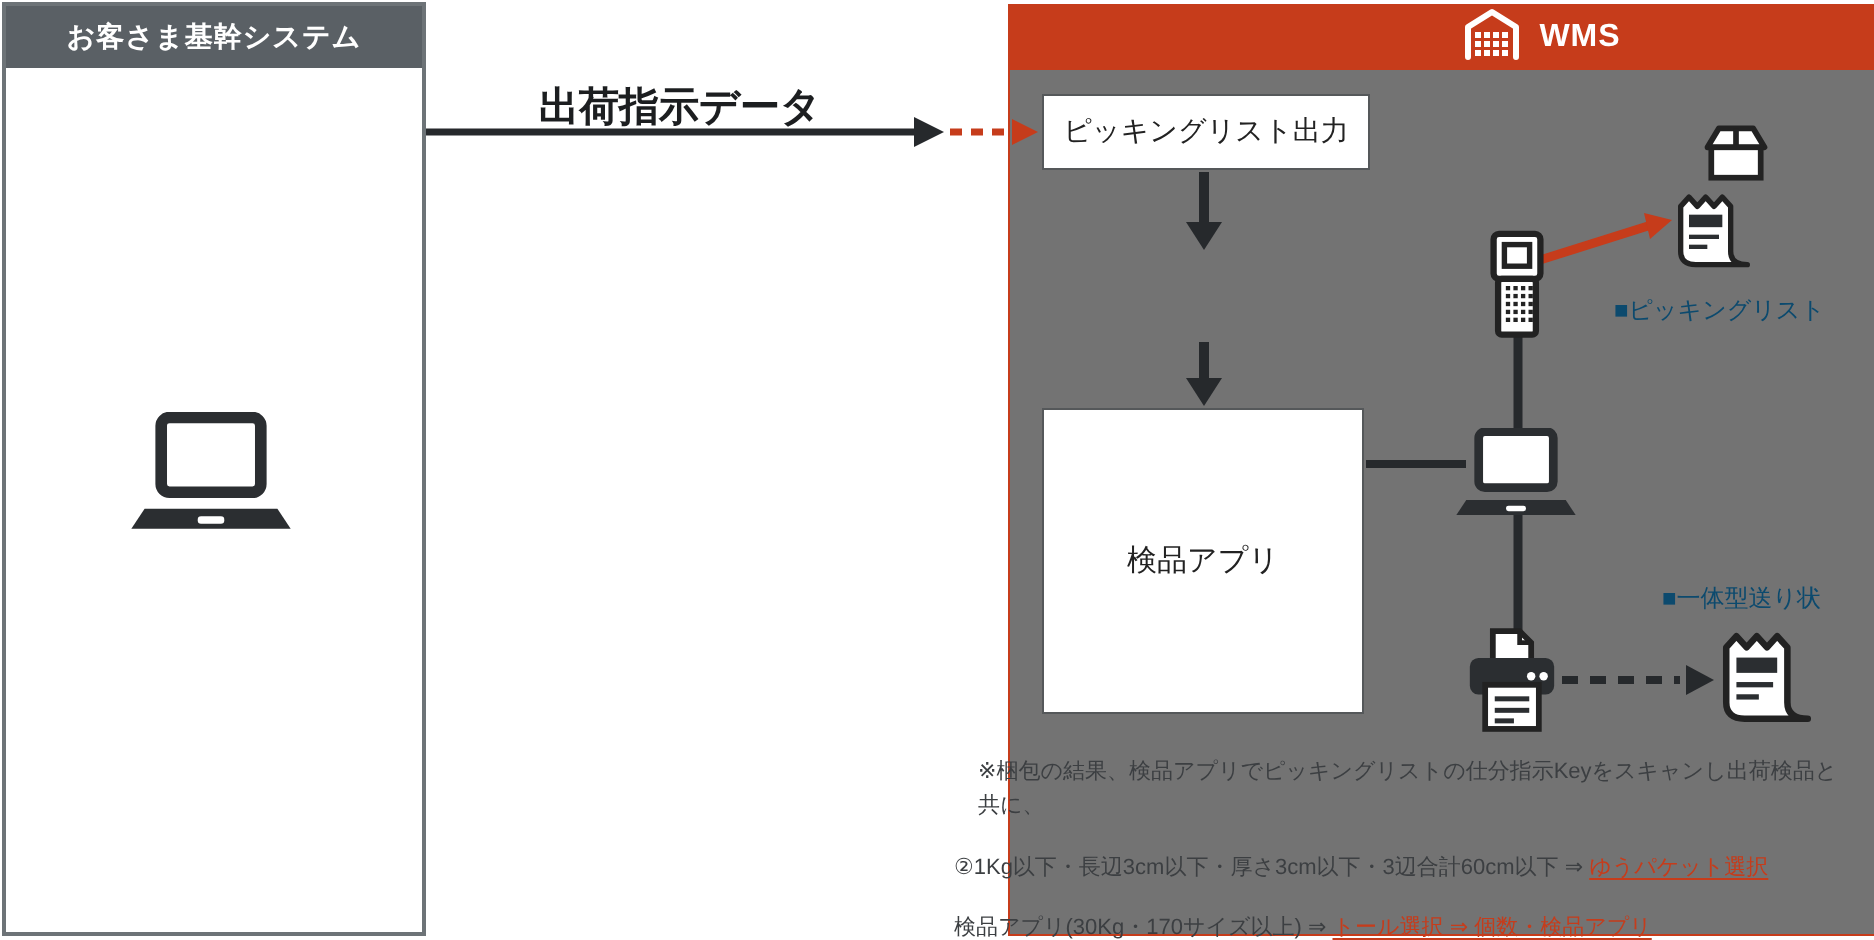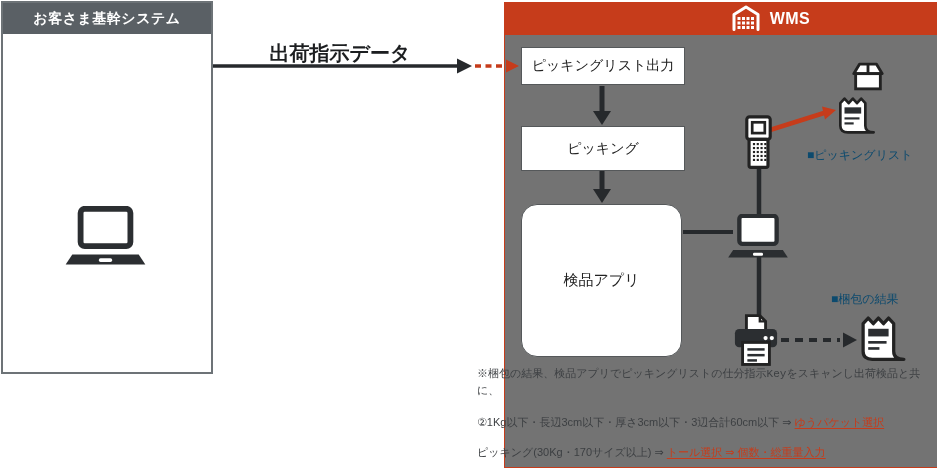--- a/index.html
+++ b/index.html
@@ -6,56 +6,56 @@
     --accent:#c63c1b;
     --header-gray:#5a6065;
     --ink:#26292c;
   }
   *{box-sizing:border-box;}
   body{margin:0;font-family:"Liberation Sans","DejaVu Sans",sans-serif;background:#fff;}
   #canvas{position:relative;width:937px;height:470px;background:#fff;overflow:hidden;}
   .abs{position:absolute;}
 
   
-  #left-box{left:1px;top:1px;width:212px;height:373px;border:2px solid #6d7377;background:#fff;}
+  #left-box{left:1px;top:1px;width:212px;height:467px;border:2px solid #6d7377;background:#fff;}
   #left-header{height:31px;background:var(--header-gray);color:#fff;font-size:14px;font-weight:bold;
     display:flex;align-items:center;justify-content:center;letter-spacing:.5px;}
   #laptop-left{left:64px;top:206px;width:83px;height:62px;}
 
   
   #arrow-label{left:238px;top:40px;width:204px;text-align:center;font-size:20px;font-weight:bold;color:#1c1e20;}
 
   
   #wms-box{left:470px;top:2px;width:533px;height:466px;border:1px solid var(--accent);background:#737373;margin-left:34px;}
   #wms-header{height:32px;background:var(--accent);display:flex;align-items:center;justify-content:center;gap:9px;color:#fff;}
   #wms-title{font-size:16px;font-weight:bold;letter-spacing:.5px;}
 
   
   .flow-box{position:absolute;background:#fff;border:1px solid #55585a;display:flex;align-items:center;
     justify-content:center;font-size:14px;color:#222;}
   #box-step1{left:521px;top:47px;width:164px;height:38px;}
   #box-step2{left:521px;top:126px;width:164px;height:45px;}
-  #box-step3{left:521px;top:204px;width:161px;height:153px;font-size:15px;border-radius:16px;}
+  #box-step3{left:521px;top:204px;width:161px;height:153px;font-size:15px;}
 
   
   #icon-scanner{left:745px;top:114px;width:27px;height:58px;}
   #icon-package{left:849px;top:61px;width:38px;height:31px;}
   #icon-receipt1{left:835px;top:94px;width:44px;height:45px;}
   #icon-laptop2{left:726px;top:214px;width:64px;height:46px;}
   #icon-printer{left:733px;top:313px;width:46px;height:55px;}
   #icon-receipt2{left:857px;top:312px;width:53px;height:56px;}
 
   
   .icon-label{position:absolute;font-size:12px;color:#0c4a6e;white-space:nowrap;}
   #label-picking{left:807px;top:147px;}
   #label-invoice{left:831px;top:291px;}
 
   
   #notes{left:477px;top:366px;width:455px;font-size:11px;color:#3c3f42;}
-  #notes p{margin:0;line-height:16.5px;font-family:Liberation Mono, monospace;}
+  #notes p{margin:12px;line-height:16.5px;}
   .note-item{margin-top:16px;line-height:14px;white-space:nowrap;}
   .hl{color:var(--accent);text-decoration:underline;text-underline-offset:2px;}
 
   #overlay{left:0;top:0;pointer-events:none;}
 </style>
 </head>
 <body>
 
 <div id="canvas">
 
@@ -95,23 +95,20 @@
               <rect x="20" y="22" width="3" height="3"></rect>
           </g>
         </svg>
       </span>
       <span id="wms-title">WMS</span>
     </div>
   </div>
 
   <div id="box-step1" class="flow-box">
     <span>ピッキングリスト出力</span>
-  </div>
-  <div id="box-step2" class="flow-box">
-    <span>ピッキング</span>
   </div>
   <div id="box-step3" class="flow-box">
     <span>検品アプリ</span>
   </div>
 
   <svg id="overlay" class="abs" width="937" height="470" viewBox="0 0 937 470">
     <g>
       <line x1="213" y1="66" x2="458" y2="66" stroke="#26292c" stroke-width="3.5"></line>
       <polygon points="472,66 457,58.5 457,73.5" fill="#26292c"></polygon>
     </g>
@@ -213,25 +210,25 @@
   </div>
 
   <div id="icon-receipt2" class="abs">
     <svg width="100%" height="100%" viewBox="0 0 52 54">
       <path d="M6 11 L11 5.5 L16 11 L21 5.5 L26 11 L31 5.5 L36 11 V38 Q36 46 46 46 H15 Q6 46 6 38 Z" fill="#fff" stroke="#222" stroke-width="3.2" stroke-linejoin="round"></path>
       <rect x="11" y="16" width="20" height="7.5" fill="#2b2e31"></rect>
       <rect x="11" y="28" width="18" height="2.6" fill="#2b2e31"></rect>
       <rect x="11" y="34" width="11" height="2.6" fill="#2b2e31"></rect>
     </svg>
   </div>
-  <div id="label-invoice" class="icon-label">■梱包の結果</div>
+  <div id="label-invoice" class="icon-label">■一体型送り状</div>
 
   <div id="notes" class="abs">
     <p>※梱包の結果、検品アプリでピッキングリストの仕分指示Keyをスキャンし出荷検品と共に、</p>
     <div class="note-item">
       <span>②1Kg以下・長辺3cm以下・厚さ3cm以下・3辺合計60cm以下 ⇒ </span><span class="hl">ゆうパケット選択</span>
     </div>
     <div class="note-item">
-      <span>ピッキング(30Kg・170サイズ以上) ⇒ </span><span class="hl">トール選択 ⇒ 個数・総重量入力</span>
+      <span>検品アプリ(30Kg・170サイズ以上) ⇒ </span><span class="hl">トール選択 ⇒ 個数・検品アプリ</span>
     </div>
   </div>
 
 </div>
 
 </body></html>

